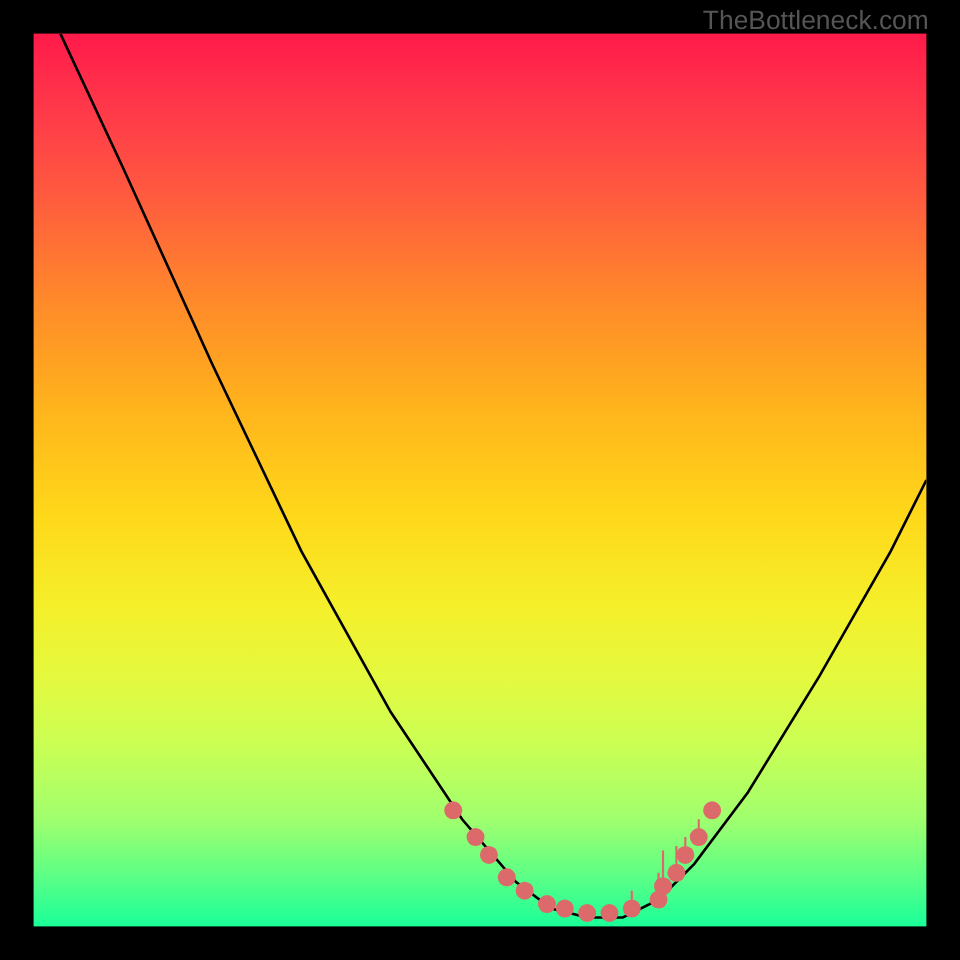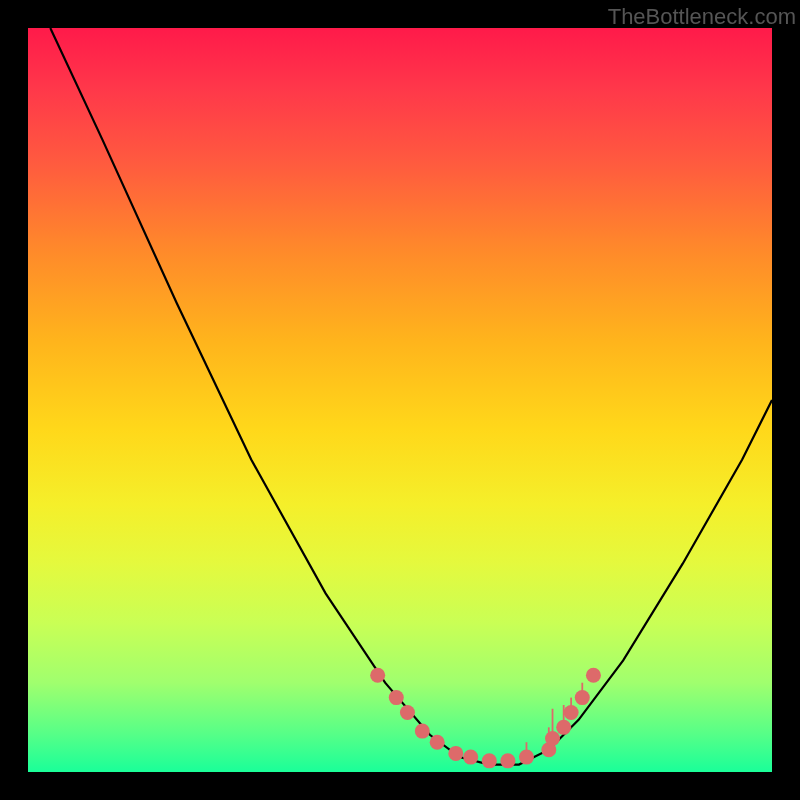--- a/index.html
+++ b/index.html
@@ -6,21 +6,21 @@
   body {
     width: 800px;
     height: 800px;
     background: #000;
     position: relative;
     font-family: Arial, sans-serif;
   }
   .watermark {
     position: absolute;
     top: 4px;
-    right: 4px;
+    right: 26px;
     color: #555;
     font-size: 22px;
     font-weight: 500;
     z-index: 10;
   }
   .plot-wrap {
     position: absolute;
     top: 28px;
     left: 28px;
     width: 744px;

